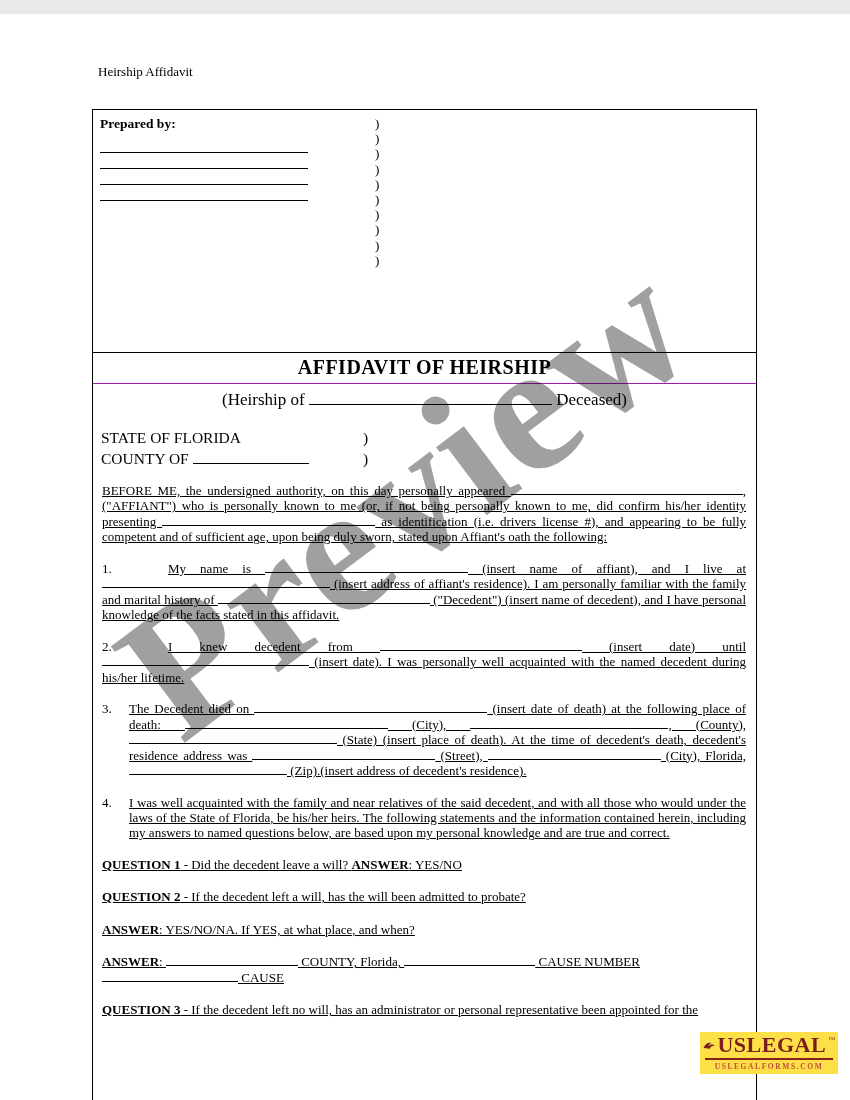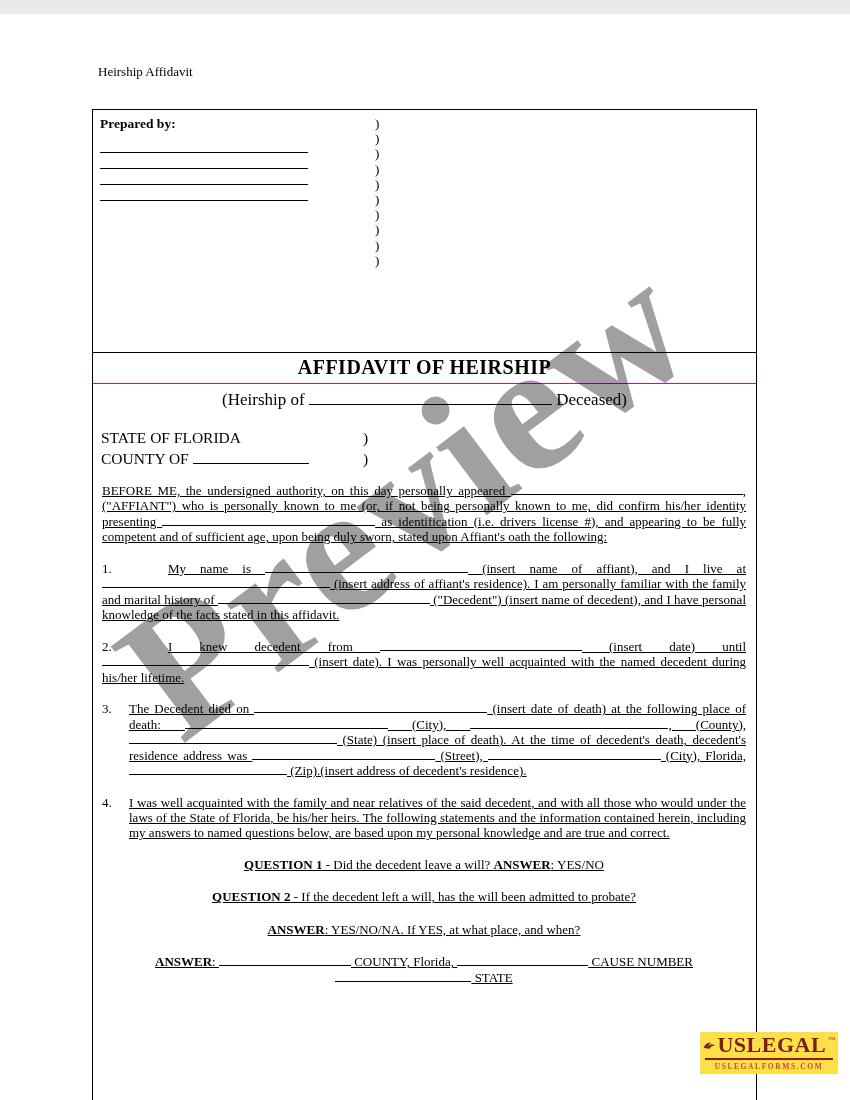--- a/index.html
+++ b/index.html
@@ -51,21 +51,21 @@
     margin: 14px 10px 0 9px;
     font-size: 13px; line-height: 1.19;
     text-align: justify;
     text-decoration: underline;
   }
   .para { position: relative; margin-bottom: 16px; }
   .p-first { text-indent: 66px; }
   .p-first .pnum { position: absolute; left: 0; top: 0; text-indent: 0; }
   .p-hang { padding-left: 27px; }
   .p-hang .pnum { position: absolute; left: 0; top: 0; }
-  .qa-line { margin-bottom: 17px; text-align: center; }
+  .qa-line { margin-bottom: 17px; text-align: left; }
   .qa-line.justify { text-align: justify; }
 
   .blank { display: inline-block; height: 0.82em; border-bottom: 1px solid #000; }
 
   .watermark {
     position: absolute; left: 55px; top: 392px; width: 700px;
     text-align: center;
     font-size: 185px; font-weight: bold; line-height: 1;
     letter-spacing: 3px;
     color: #a0a0a0;
@@ -155,21 +155,22 @@
       </div>
 
       <div class="para p-hang">
         <span class="pnum">4.</span>
         <span><span>I was well acquainted with the family and near relatives of the said decedent, and with all those who would under the laws of the State of Florida, be his/her heirs. The following statements and the information contained herein, including my answers to named questions below, are based upon my personal knowledge and are true and correct.</span></span>
       </div>
 
       <div class="qa-line"><b>QUESTION 1</b><span> - Did the decedent leave a will? </span><b>ANSWER</b><span>:  YES/NO</span></div>
       <div class="qa-line"><b>QUESTION 2</b><span> - If the decedent left a will, has the will been admitted to probate?</span></div>
       <div class="qa-line"><b>ANSWER</b><span>: YES/NO/NA. If YES, at what place, and when?</span></div>
-      <div class="qa-line"><b>ANSWER</b><span>: </span><span class="blank" style="width: 132px;"></span><span> COUNTY, Florida, </span><span class="blank" style="width: 131px;"></span><span> CAUSE NUMBER </span><span class="blank" style="width: 136px;"></span><span> STATE</span></div>
+      <div class="qa-line"><b>ANSWER</b><span>: </span><span class="blank" style="width: 132px;"></span><span> COUNTY, Florida, </span><span class="blank" style="width: 131px;"></span><span> CAUSE NUMBER </span><span class="blank" style="width: 136px;"></span><span> CAUSE</span></div>
+      <div class="qa-line justify"><b>QUESTION 3</b><span> - If the decedent left no will, has an administrator or personal representative been appointed for the</span></div>
 
     </div>
   </div>
 
   <div class="watermark">Preview</div>
 
   <div class="logo">
     <div class="logo-row" style="color: rgb(123, 29, 29);">
       <svg class="eagle" viewBox="0 0 26 16" width="24" height="15">
         <path d="M1 13 C5 5 11 1 17 3 C13 5 12 7 11 10 C15 5 21 5 25 9 C20 8 16 10 14 15 Z" fill="currentColor"></path>

